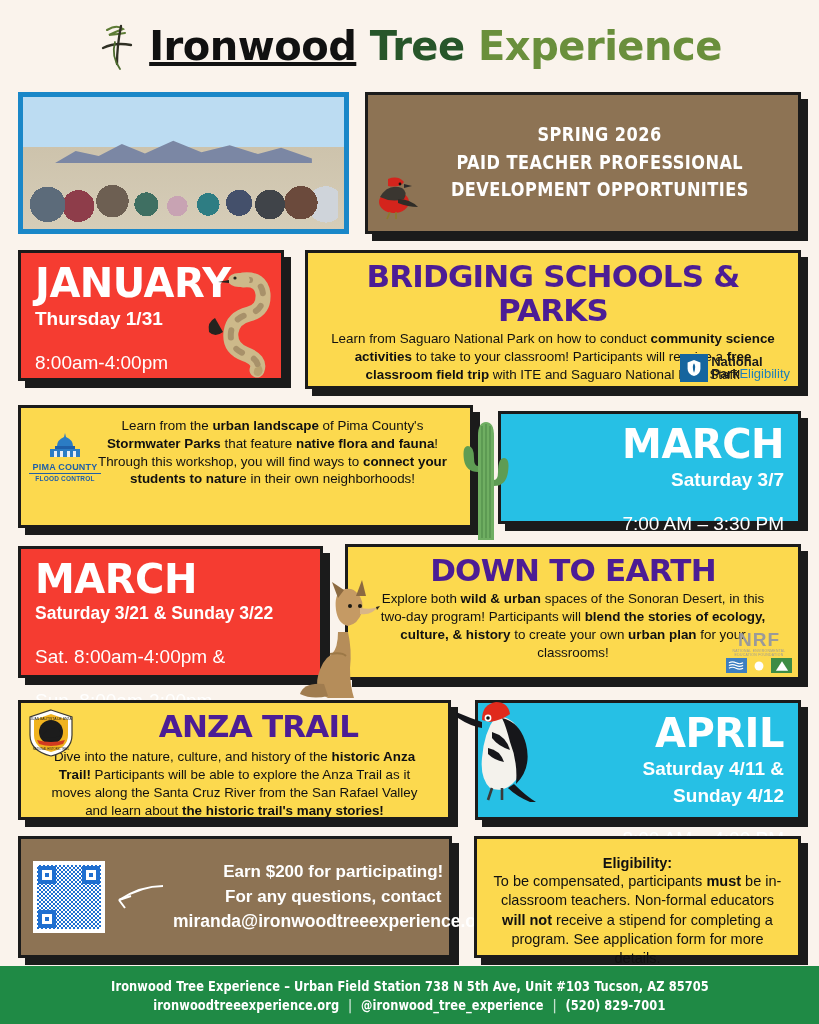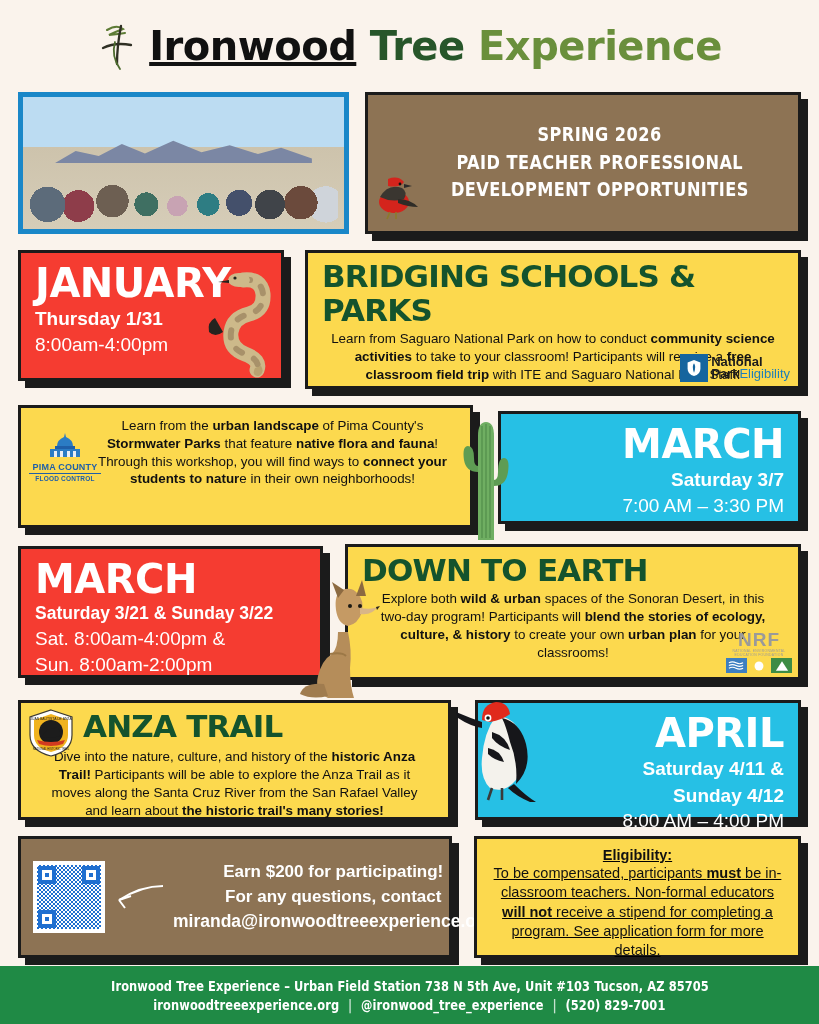--- a/index.html
+++ b/index.html
@@ -93,27 +93,27 @@
   .month { padding: 10px 14px 12px; }
   .month .m-name {
     color: #fff; font-weight: 800; font-size: 40px; line-height: 1.02;
     letter-spacing: -0.5px;
     font-family: "DejaVu Sans", sans-serif;
   }
   .month .m-date {
     color: #fff; font-weight: 700; font-size: 19px; margin-top: 3px; line-height: 1.25;
   }
   .month .m-time {
-    color: #fff; font-weight: 400; font-size: 19px; margin-top: 2px; line-height: 1.3;
+    color: #fff; font-weight: 400; font-size: 19px; margin-top: 20px; line-height: 1.3;
   }
   .month.alignright { text-align: right; }
 
   .prog { padding: 6px 14px 8px; }
   .prog .p-title {
-    color: #14532d; font-weight: 800; font-size: 31px; text-align: left;
+    color: #4c1d95; font-weight: 800; font-size: 31px; text-align: center;
     letter-spacing: -0.8px; line-height: 1.1;
     font-family: "DejaVu Sans", sans-serif;
   }
   .prog .p-body {
     color: #111; font-size: 13.4px; text-align: center;
     line-height: 1.33; margin-top: 3px;
   }
   .prog .p-body b { font-weight: 700; }
 
   
@@ -124,21 +124,21 @@
   #water-card { width: 455px; height: 123px; flex: none; }
   #march1-card { flex: 1; margin-left: 25px; height: 113px; margin-top: 6px; }
 
   #march2-card { width: 305px; height: 132px; flex: none; margin-top: 2px; }
   #dte-card { flex: 1; margin-left: 22px; height: 136px; }
 
   #anza-card { width: 433px; height: 120px; flex: none; margin-top: 4px; }
   #april-card { flex: 1; margin-left: 24px; height: 120px; margin-top: 4px; }
 
   #apply-card { width: 434px; height: 122px; flex: none; padding: 10px 12px; display: flex; align-items: center; gap: 6px; }
-  #elig-card { flex: 1; margin-left: 22px; height: 122px; padding: 8px 12px; text-decoration: underline; }
+  #elig-card { flex: 1; margin-left: 22px; height: 122px; padding: 16px 12px; }
 
   .apply-text { flex: 1; text-align: center; }
   .apply-text div { color: #fff; font-weight: 700; font-size: 17px; line-height: 1.42; }
   .apply-text div.email { font-size: 17.5px; }
   .qr {
     width: 72px; height: 72px; background: #fff; padding: 4px; flex: none;
   }
   .qr-inner { width: 100%; height: 100%; background-size: 4px 4px, 8px 8px, 12px 12px;
     background-image:
       repeating-conic-gradient(#1f6fd0 0% 25%, #ffffff 0% 50%),

